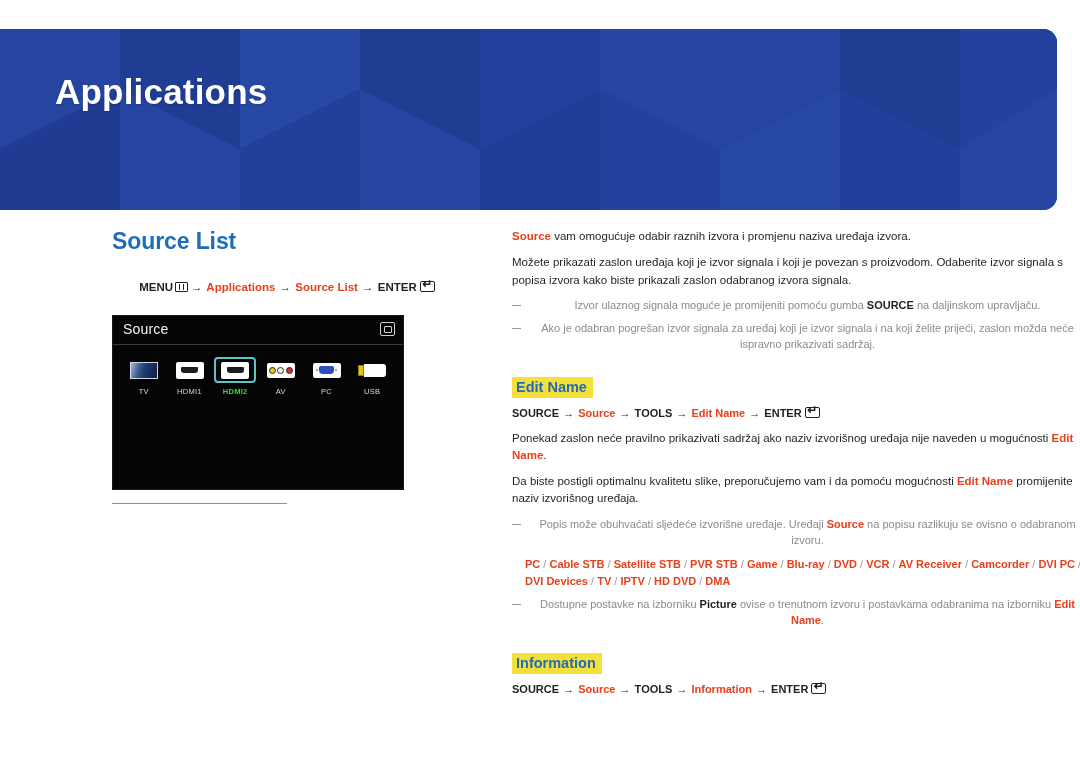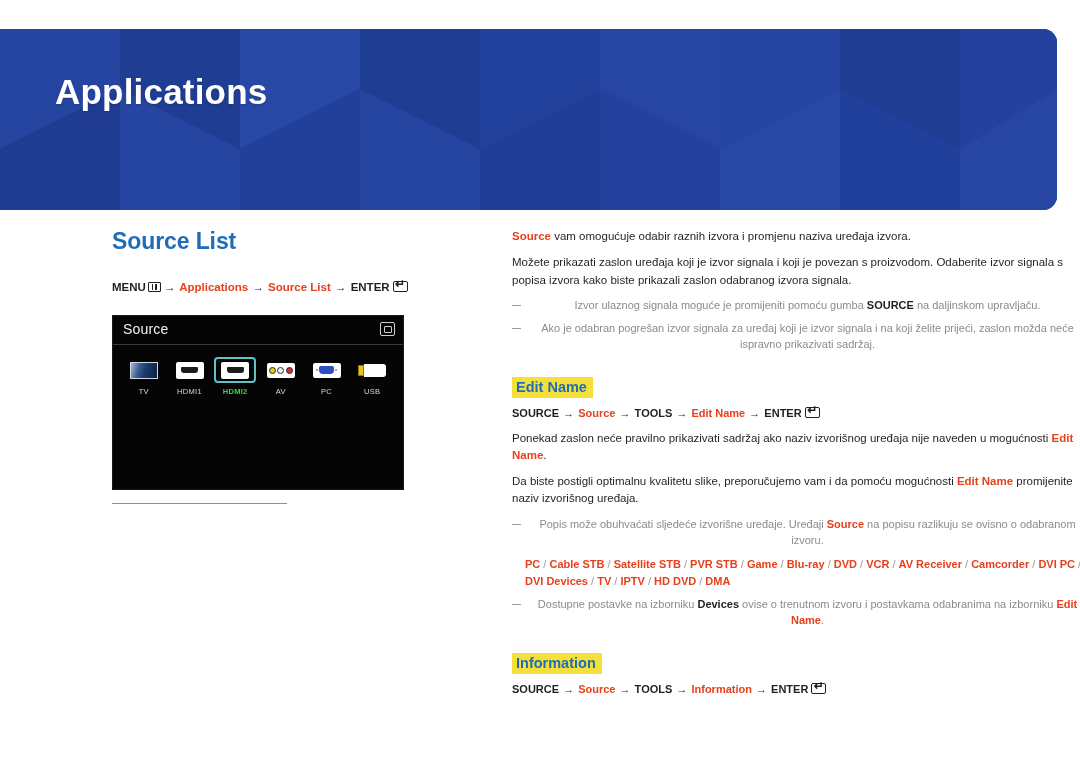--- a/index.html
+++ b/index.html
@@ -74,20 +74,21 @@
     font-weight: bold;
     letter-spacing: -0.1px;
   }
   .path-line {
     margin-top: 26px;
     font-size: 11.5px;
     font-weight: bold;
     color: #231f20;
     white-space: nowrap;
     line-height: 1;
+    text-align: center;
   }
   .path-line .hl { color: #e8401c; }
   .path-line .arrow { color: #231f20; font-weight: normal; padding: 0 1px; }
   .menu-glyph {
     display: inline-block;
     width: 13px;
     height: 10px;
     border: 1.4px solid #231f20;
     border-radius: 1px;
     position: relative;
@@ -512,21 +513,21 @@
       <p class="body">
         <span>Da biste postigli optimalnu kvalitetu slike, preporučujemo vam i da pomoću mogućnosti </span><span class="o">Edit Name</span><span> promijenite naziv izvorišnog uređaja.</span>
       </p>
 
       <div class="note">
         <span>Popis može obuhvaćati sljedeće izvorišne uređaje. Uređaji </span><span class="o">Source</span><span> na popisu razlikuju se ovisno o odabranom izvoru.</span>
       </div>
       <div class="device-list"><span>PC</span><span class="sep"> / </span><span>Cable STB</span><span class="sep"> / </span><span>Satellite STB</span><span class="sep"> / </span><span>PVR STB</span><span class="sep"> / </span><span>Game</span><span class="sep"> / </span><span>Blu-ray</span><span class="sep"> / </span><span>DVD</span><span class="sep"> / </span><span>VCR</span><span class="sep"> / </span><span>AV Receiver</span><span class="sep"> / </span><span>Camcorder</span><span class="sep"> / </span><span>DVI PC</span><span class="sep"> / </span><span>DVI Devices</span><span class="sep"> / </span><span>TV</span><span class="sep"> / </span><span>IPTV</span><span class="sep"> / </span><span>HD DVD</span><span class="sep"> / </span><span>DMA</span></div>
 
       <div class="note" style="margin-top:7px;">
-        <span>Dostupne postavke na izborniku </span><span class="b">Devices</span><span> ovise o trenutnom izvoru i postavkama odabranima na izborniku </span><span class="o">Edit Name</span><span>.</span>
+        <span>Dostupne postavke na izborniku </span><span class="b">Picture</span><span> ovise o trenutnom izvoru i postavkama odabranima na izborniku </span><span class="o">Edit Name</span><span>.</span>
       </div>
     </div>
 
     <div class="sub-block">
       <span class="head-hl">Information</span>
       <div class="sub-path">
         <span>SOURCE</span>
         <span class="arrow">→</span>
         <span class="hl">Source</span>
         <span class="arrow">→</span>

